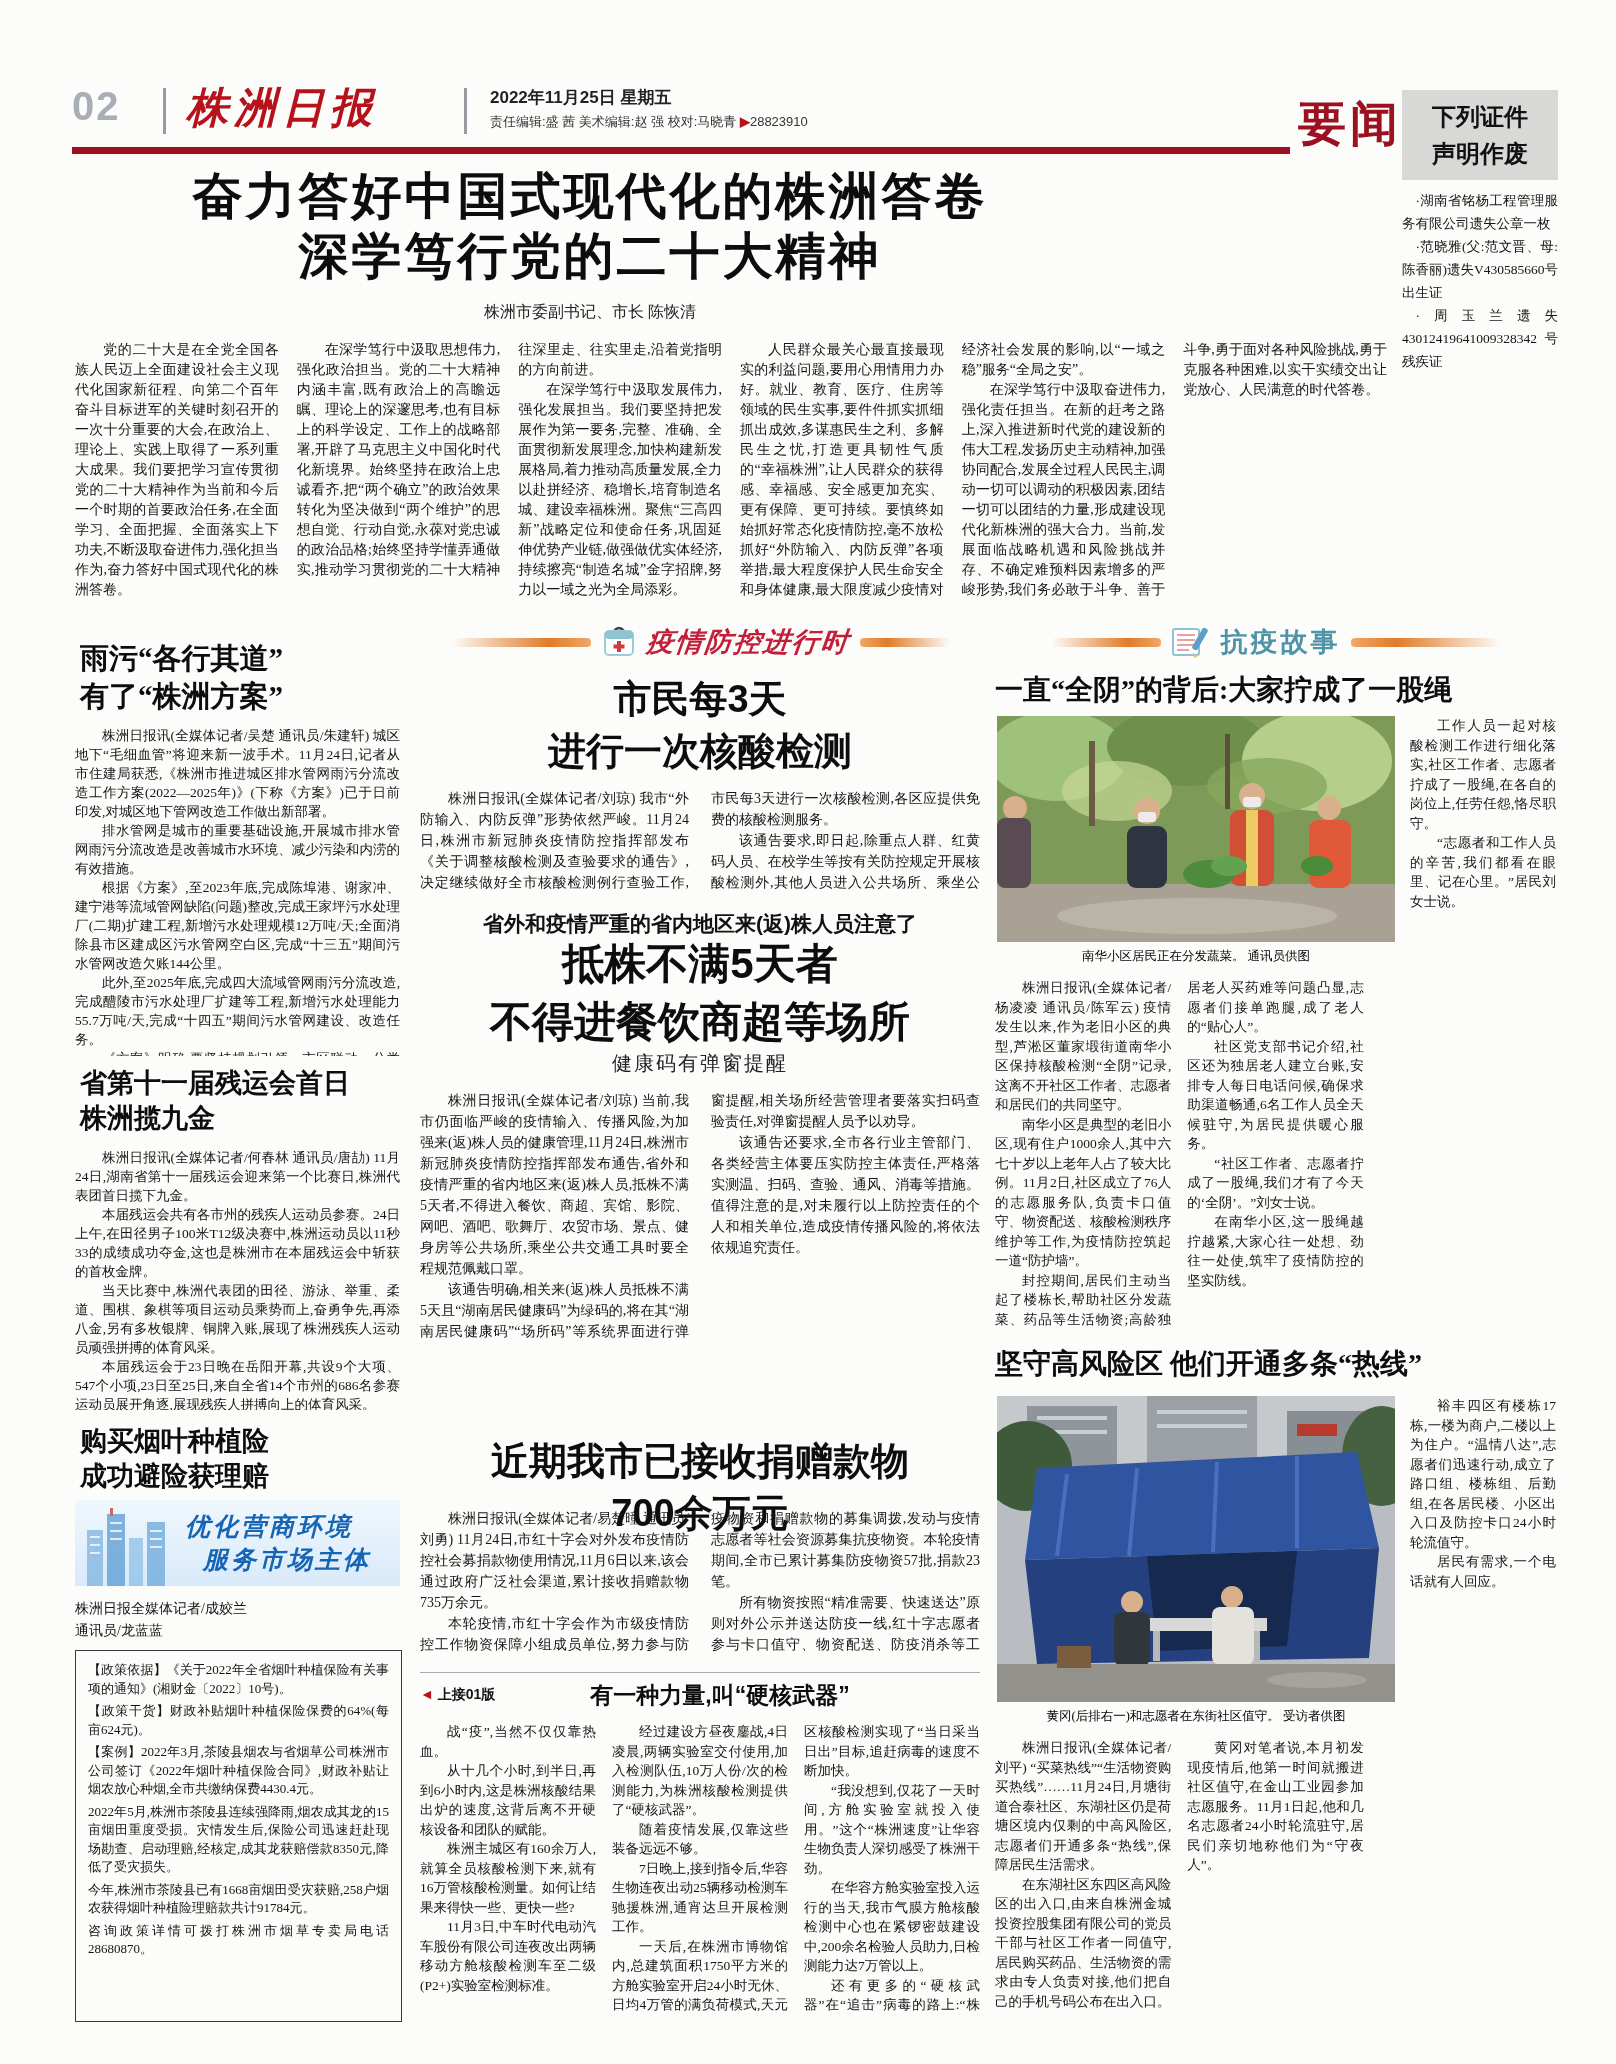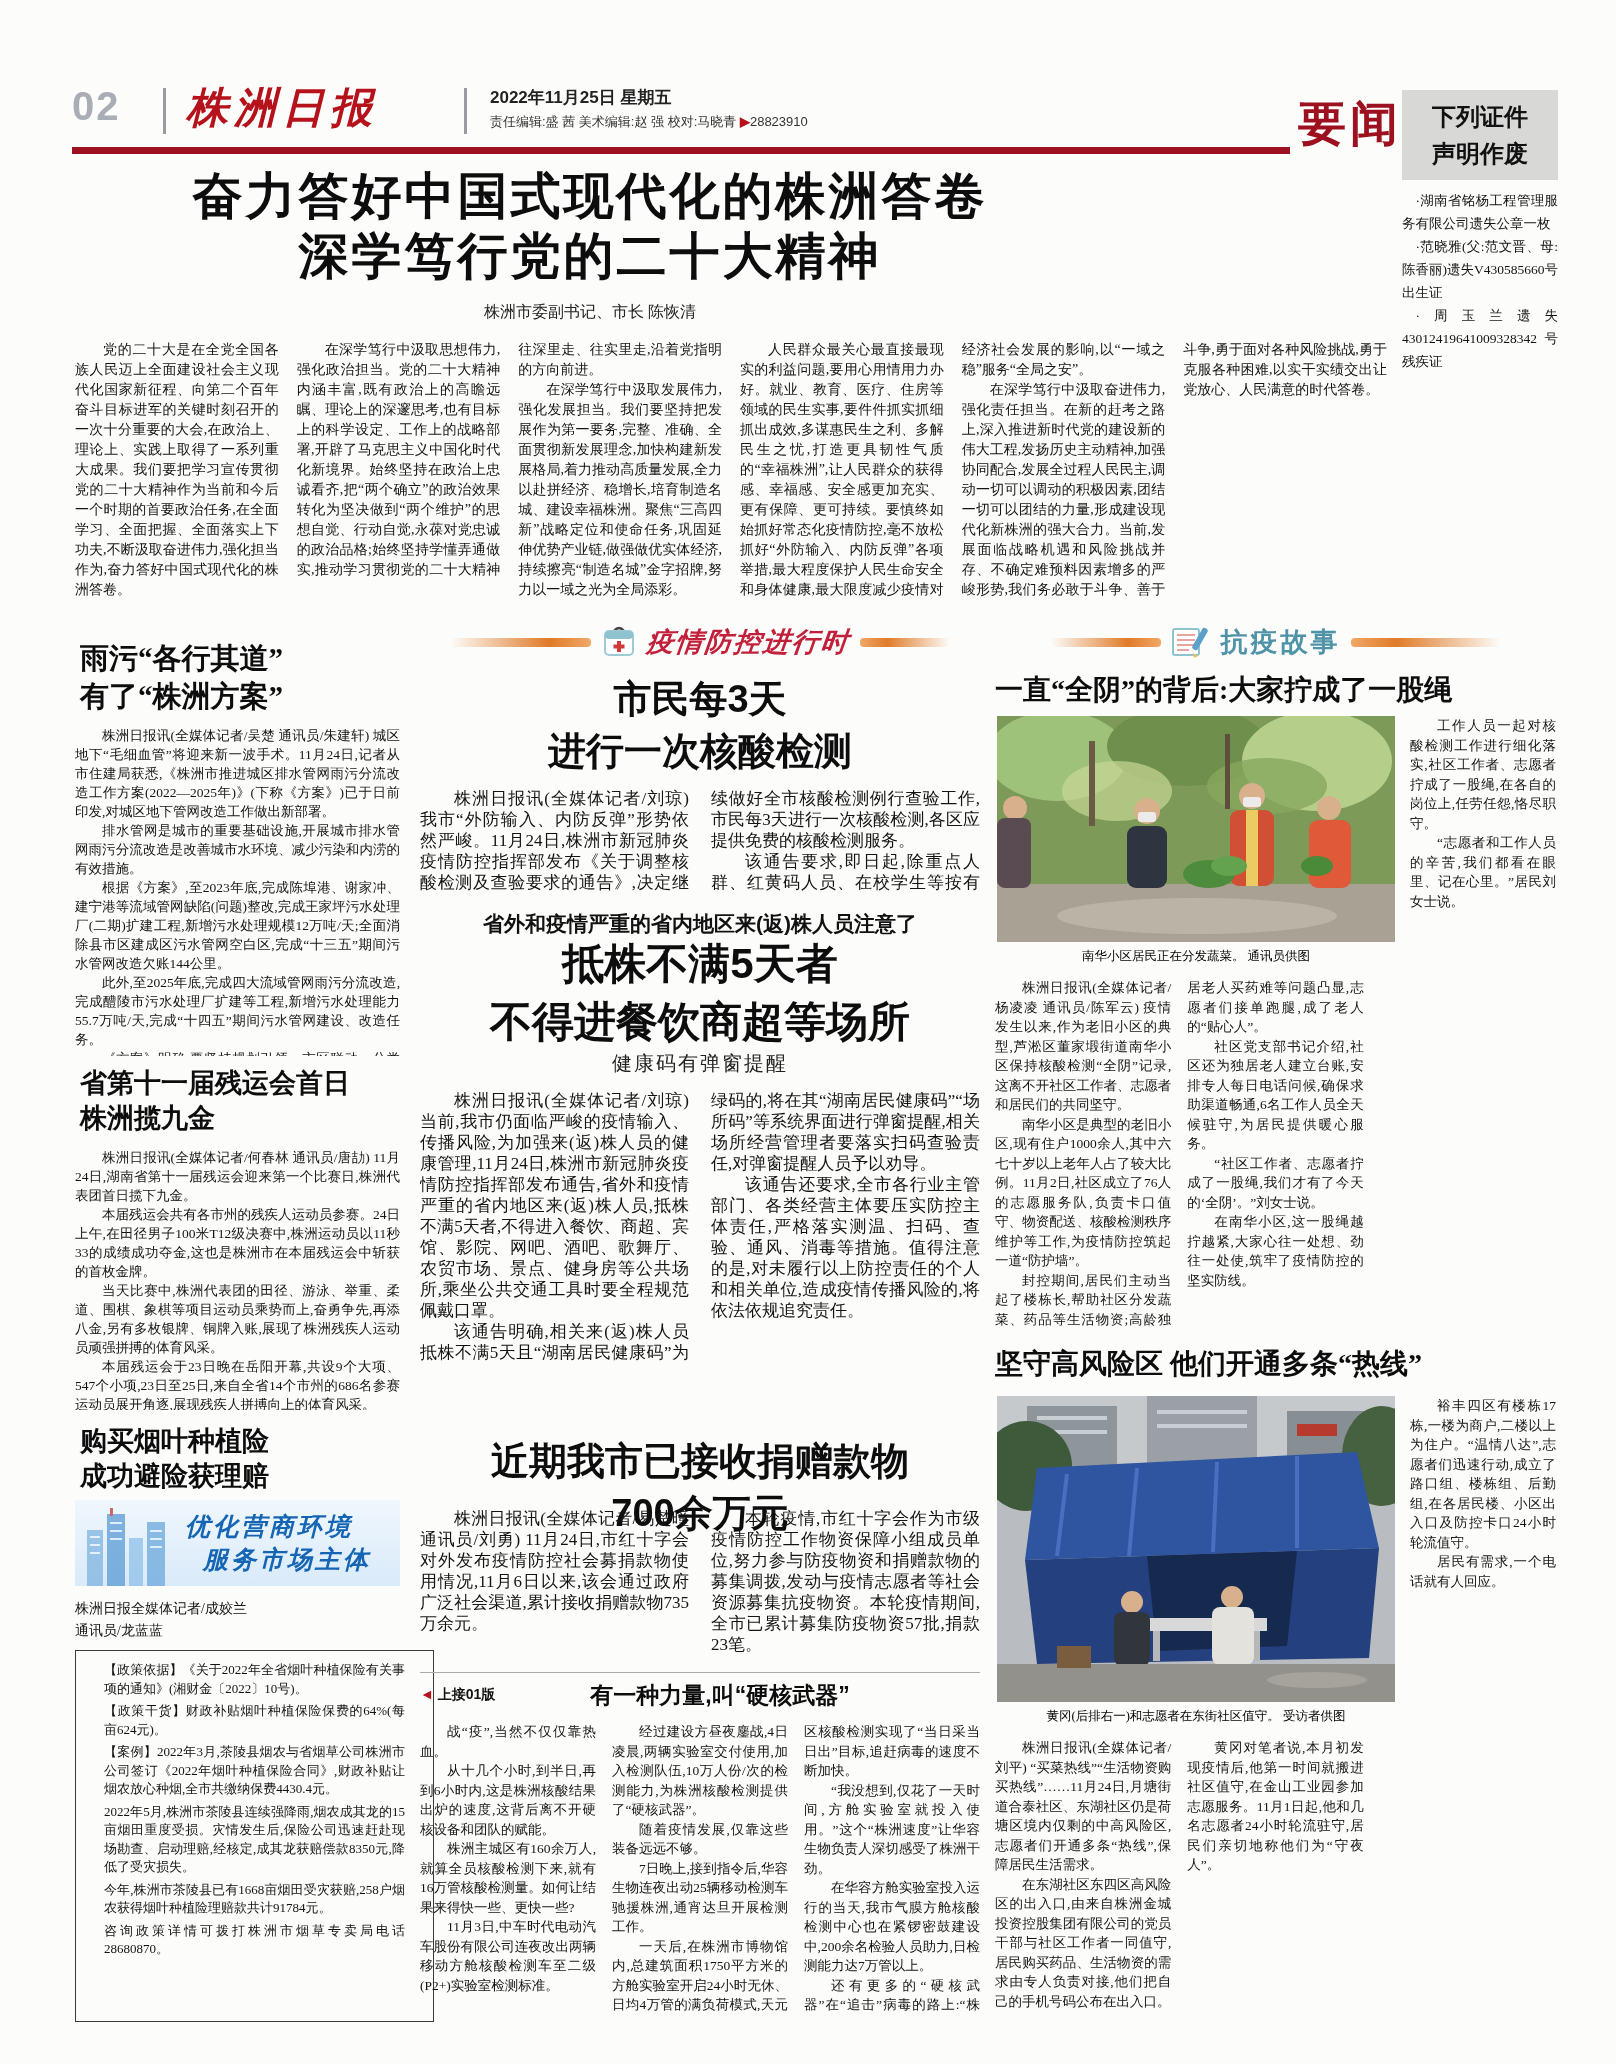--- a/index.html
+++ b/index.html
@@ -31,42 +31,42 @@
   .cols-6{column-count:6;column-gap:18px;column-fill:auto;font-size:14px;line-height:20px;}
   .cols-2{column-count:2;column-gap:22px;column-fill:auto;}
   .cols-3{column-count:3;column-gap:16px;column-fill:auto;}
   
   .serif-title{font-weight:bold;line-height:1.3;color:#0d0d0d;}
   .mid-title{font-weight:bold;text-align:center;color:#0d0d0d;line-height:1.15;}
   .kicker{font-size:21px;font-weight:bold;text-align:center;color:#111;}
   .subtitle{font-size:20px;text-align:center;color:#222;letter-spacing:2px;}
   .bodysmall{font-size:13.5px;line-height:19.5px;}
   .bodyreg{font-size:13.5px;line-height:19px;}
-  .bodymid{font-size:17px;line-height:21px;}
+  .bodymid{font-size:14px;line-height:21px;}
   
   .banner{display:flex;align-items:center;justify-content:center;gap:10px;}
   .gradbar-l{height:9px;width:140px;border-radius:4px;
      background:linear-gradient(90deg,rgba(232,120,40,0),#e07b28 70%,#f0a868);}
   .gradbar-r{height:9px;width:140px;border-radius:4px;
      background:linear-gradient(270deg,rgba(232,120,40,0),#e07b28 70%,#f0a868);}
   .banner-epidemic{font-size:27px;font-weight:bold;color:#c2203a;font-style:italic;
      letter-spacing:2px;transform:skewX(-6deg);font-family:"Liberation Sans",sans-serif;}
   .banner-story{font-size:27px;font-weight:bold;color:#4f93a8;letter-spacing:3px;
      font-family:"Liberation Sans",sans-serif;}
   
   .jump{font-size:14px;font-weight:bold;}
   .jump .jarrow{color:#b5121b;}
   
   .caption{font-size:12.5px;text-align:center;color:#000000;}
   
   .promo{background:linear-gradient(180deg,#f0f7fd,#d9eafa);position:relative;overflow:hidden;}
   .promo-text{position:absolute;left:110px;top:10px;font-weight:bold;font-style:italic;
      color:#1565b4;font-size:25px;line-height:1.3;font-family:"Liberation Sans",sans-serif;letter-spacing:3px;}
   
-  .policybox{border:1px solid #3a3a3a;padding:10px 28px;font-size:13px;line-height:18.5px;}
+  .policybox{border:1px solid #3a3a3a;padding:10px 12px;font-size:13px;line-height:18.5px;}
   .policybox p{margin:0 0 4px 0;text-indent:0;}
   .reporters{font-size:14px;line-height:22px;}
   .reporters p{margin:0;text-indent:0;}
   .hairline{height:1px;background:#aaa;}
   .sideText{font-size:13.5px;line-height:19.5px;}
 </style>
 </head>
 <body>
 
 <div class="page">

